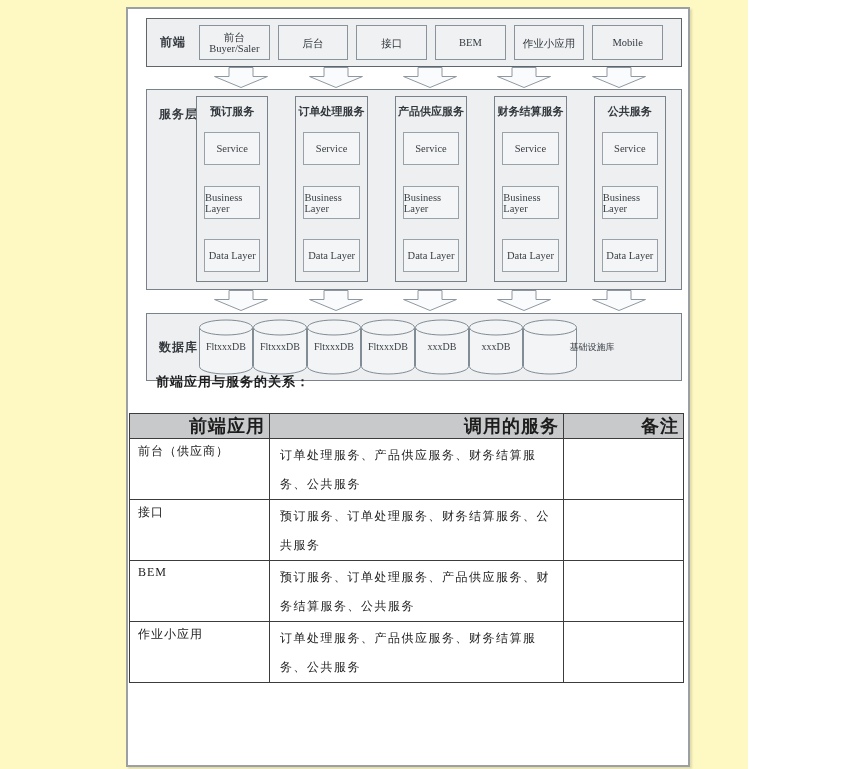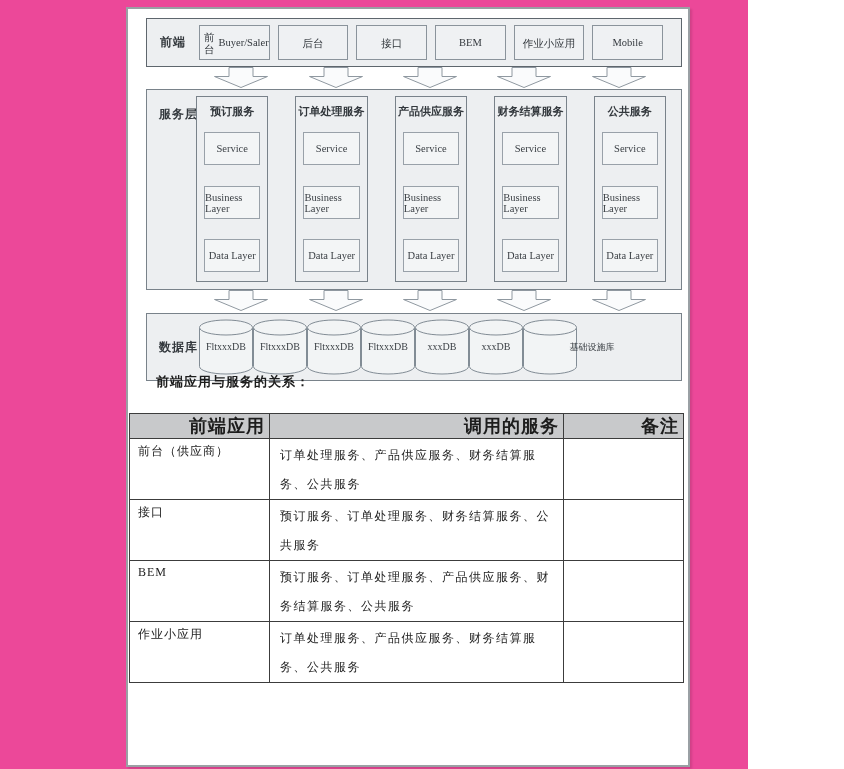--- a/index.html
+++ b/index.html
@@ -1,38 +1,38 @@
 <!DOCTYPE html>
 <html><head>
 <meta charset="utf-8">
 <style>
   html,body { margin:0; padding:0; background:#ffffff; }
   .canvas {
-    position:relative; width:748px; height:769px; background:#ec4899;
+    position:relative; width:748px; height:769px; background:#fef9c3;
     font-family:"Liberation Sans","DejaVu Sans",sans-serif; color:#2b2b2b;
     overflow:hidden;
   }
   .frame {
     position:absolute; left:126px; top:7px; width:560px; height:756px;
     background:#ffffff; border:2px solid #9aa0a4;
     box-shadow:2px 2px 2px rgba(0,0,0,0.12);
   }
 
   
   .topbar {
     position:absolute; left:18px; top:9px; width:534px; height:47px;
     background:#edeff1; border:1px solid #5e666d;
     display:flex; align-items:center;
   }
   .layer-label { font-weight:bold; font-size:12px; color:#33383d; letter-spacing:1px; }
   .topbar .layer-label { width:52px; text-align:center; flex:0 0 52px; }
   .apps { flex:1; display:flex; gap:8px; margin-right:18px; }
   .appbox {
     flex:1; height:33px; background:#eff1f3; border:1px solid #8a939b;
-    display:flex; flex-direction:row; align-items:center; justify-content:center;
+    display:flex; flex-direction:column; align-items:center; justify-content:center;
     font-size:10.5px; line-height:12px; text-align:center; color:#33383d;
   }
   .serif { font-family:"Liberation Serif","DejaVu Serif",serif; }
 
   
   .arrow-row { position:absolute; left:66px; width:472px; height:22px; display:flex; }
   .arrow-row.r1 { top:58px; }
   .arrow-row.r2 { top:281px; }
   .arrow-slot { flex:1; display:flex; justify-content:center; }
 

